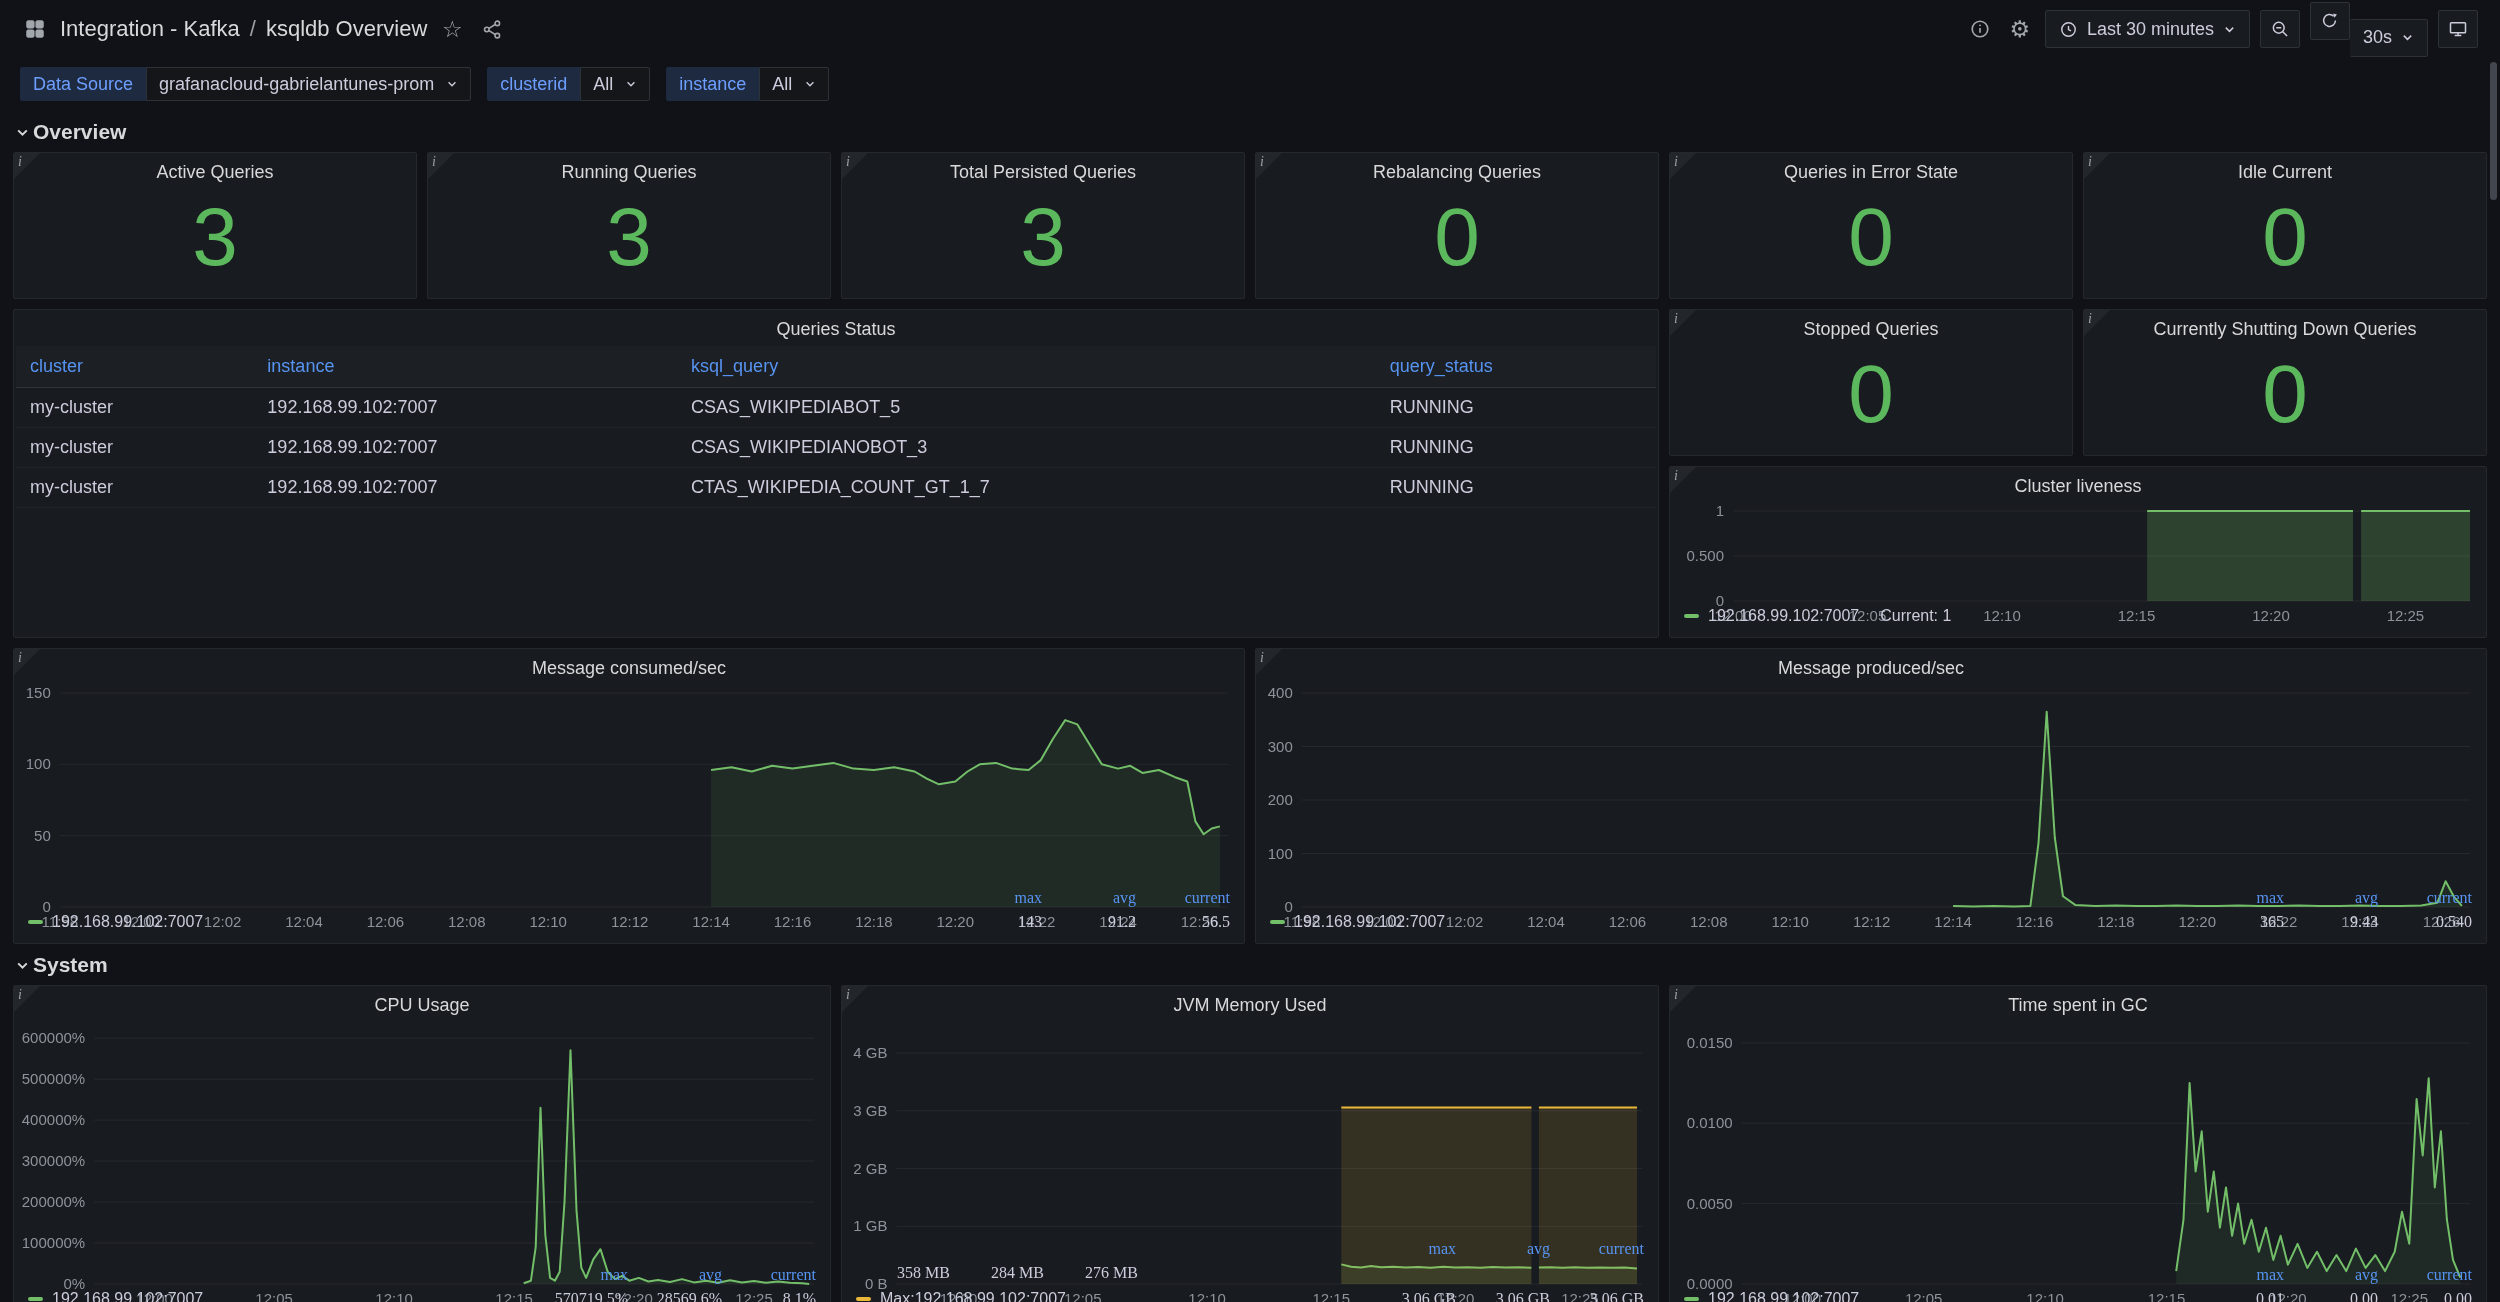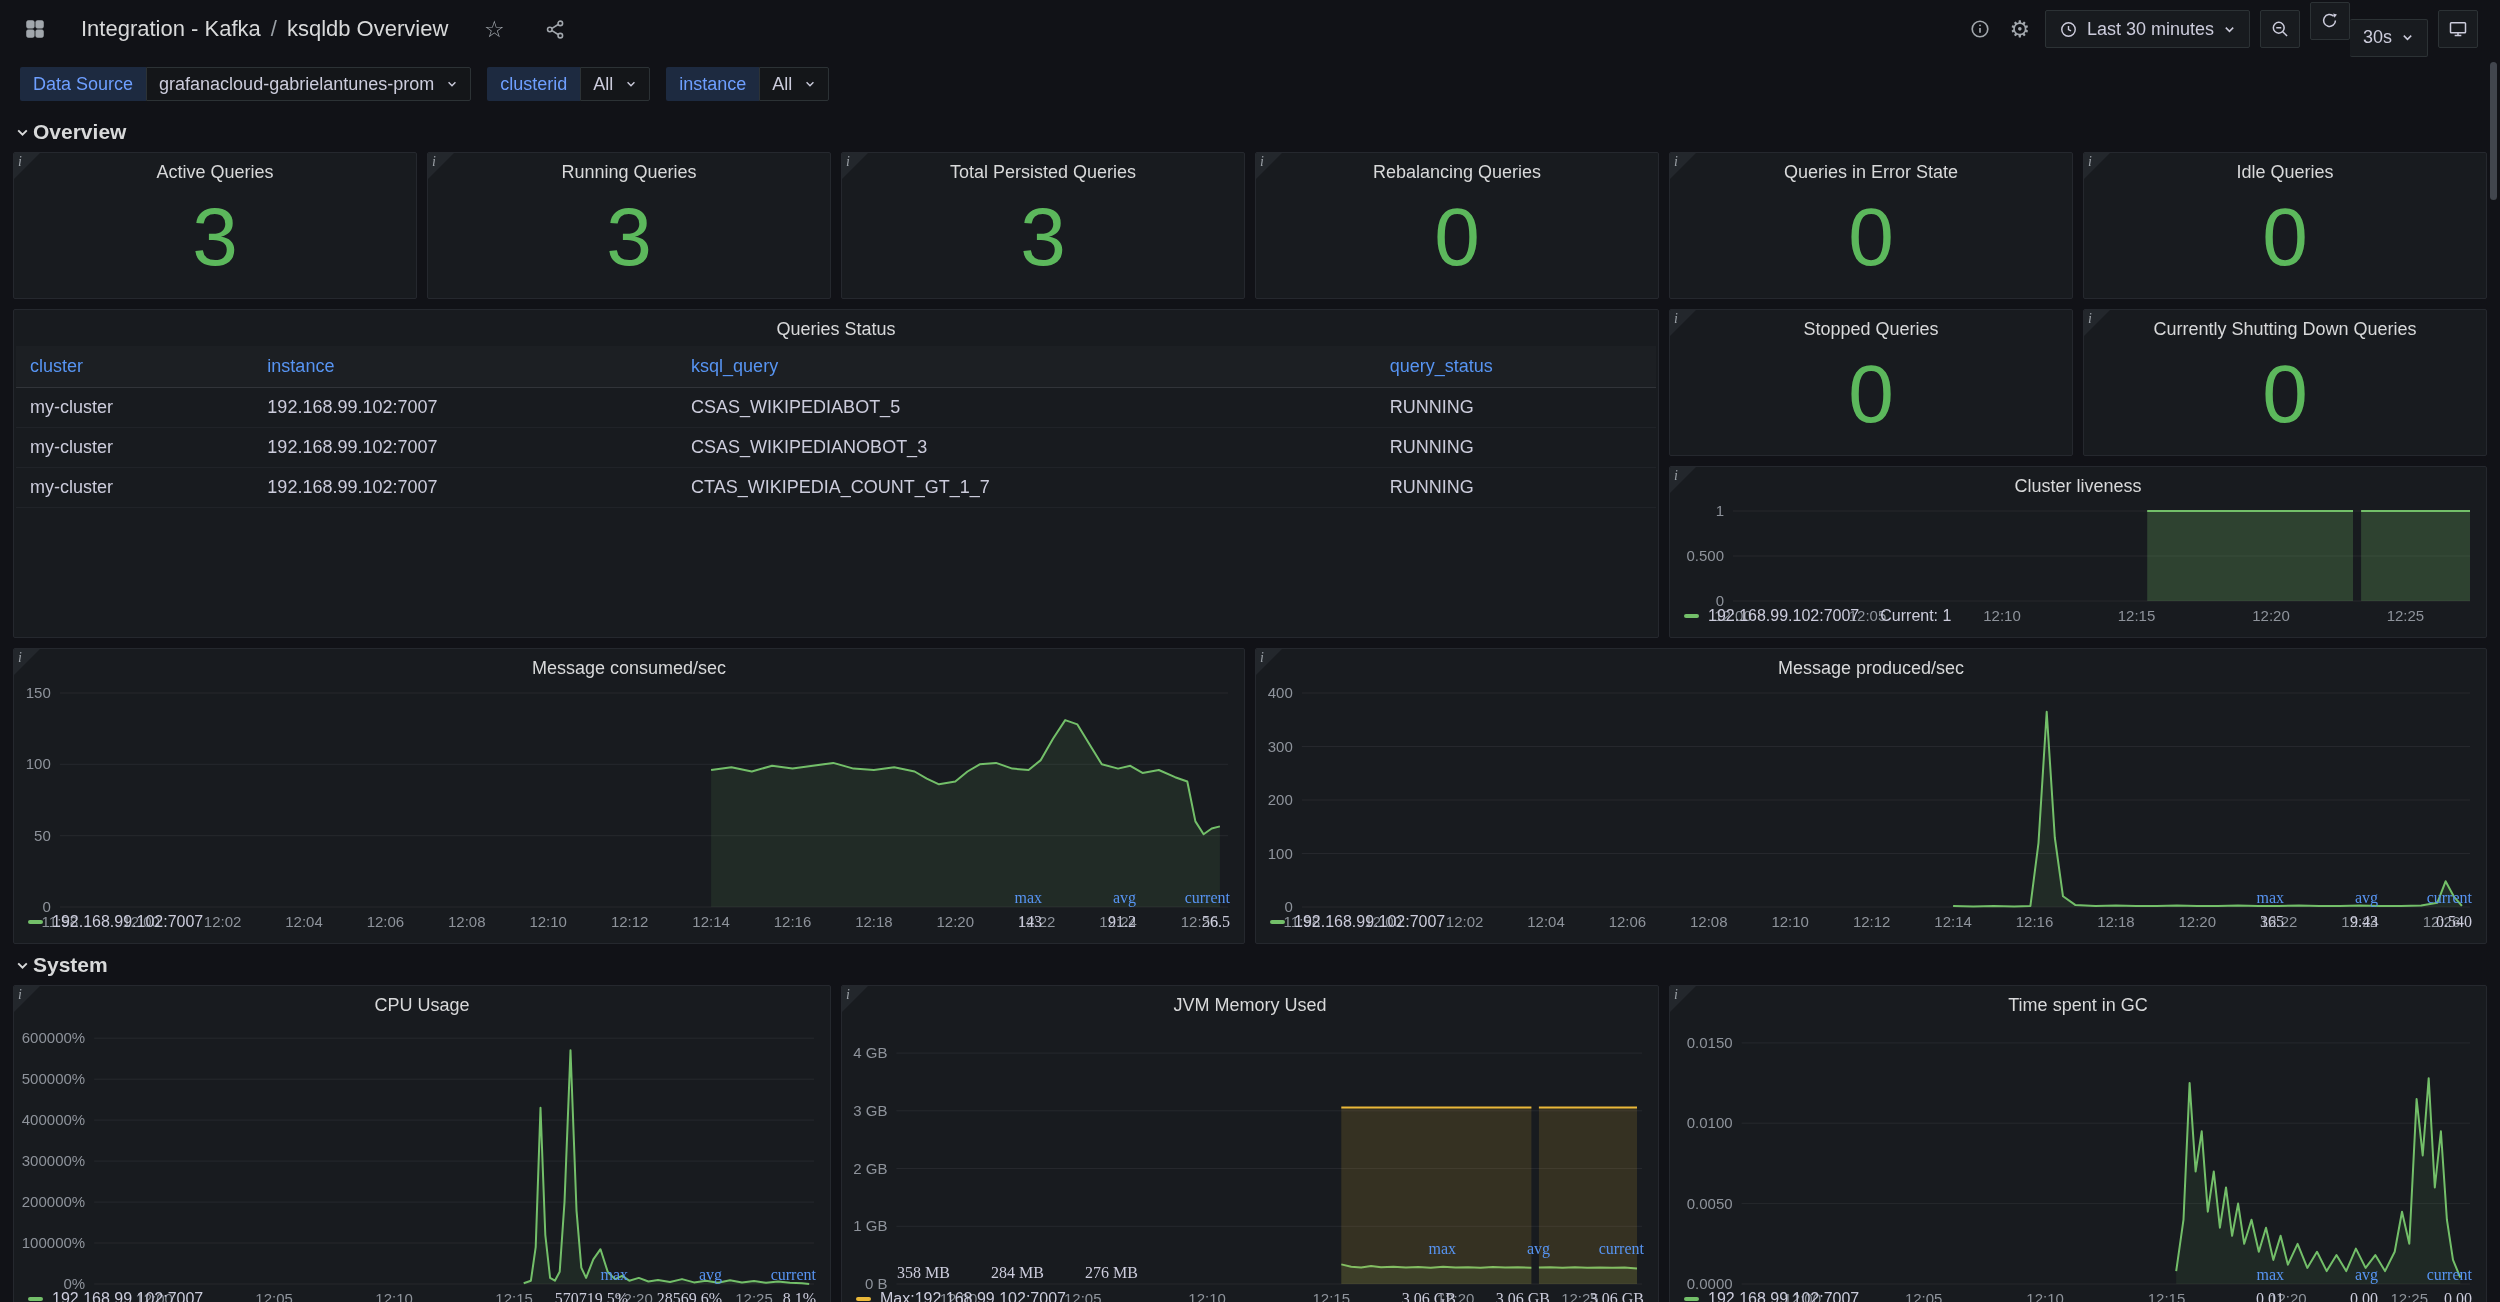--- a/index.html
+++ b/index.html
@@ -10,21 +10,21 @@
   *{box-sizing:border-box;}
   html,body{margin:0;padding:0;}
   body{
     width:2500px;height:1302px;overflow:hidden;position:relative;
     background:var(--bg);color:var(--text);
     font-family:"Liberation Sans","DejaVu Sans",sans-serif;font-size:19px;
   }
   svg{display:block;}
   
   .nav{height:58px;display:flex;align-items:center;justify-content:space-between;padding:0 22px 0 20px;}
-  .nav-left{display:flex;align-items:center;gap:31px;}
+  .nav-left{display:flex;align-items:center;gap:10px;}
   .nav-title{display:flex;align-items:center;gap:10px;font-size:22px;font-weight:500;color:var(--heading);white-space:nowrap;}
   .nav-sep{color:#9aa0a6;font-weight:400;}
   .nav-icon{color:#a2a7ad;display:flex;align-items:center;justify-content:center;width:30px;height:30px;cursor:pointer;}
   .nav-icon svg{stroke:currentColor;}
   .glyph{font-size:23px;line-height:1;color:#a2a7ad;}
   .toolbar{display:flex;align-items:center;gap:10px;}
   .tb-btn{height:38px;border:1px solid #2c3235;background:#181b1f;border-radius:2px;color:var(--text);
     display:flex;align-items:center;gap:9px;padding:0 13px;font-size:18px;cursor:pointer;white-space:nowrap;}
   .icon-only{width:40px;padding:0;justify-content:center;}
   .btn-group{display:flex;}
@@ -221,21 +221,21 @@
       <div class="info-corner">
           <i>i</i>
         </div>
       <div class="panel-title">Queries in Error State</div>
       <div class="stat-value">0</div>
     </div>
     <div class="panel stat-panel">
       <div class="info-corner">
           <i>i</i>
         </div>
-      <div class="panel-title">Idle Queries</div>
+      <div class="panel-title">Idle Current</div>
       <div class="stat-value">0</div>
     </div>
 
     <div class="panel tp">
       <div class="panel-title">Queries Status</div>
       <div class="table-wrap">
         <table class="qtable">
           <thead>
               <tr id="qt-head">
                 <th>cluster</th>

